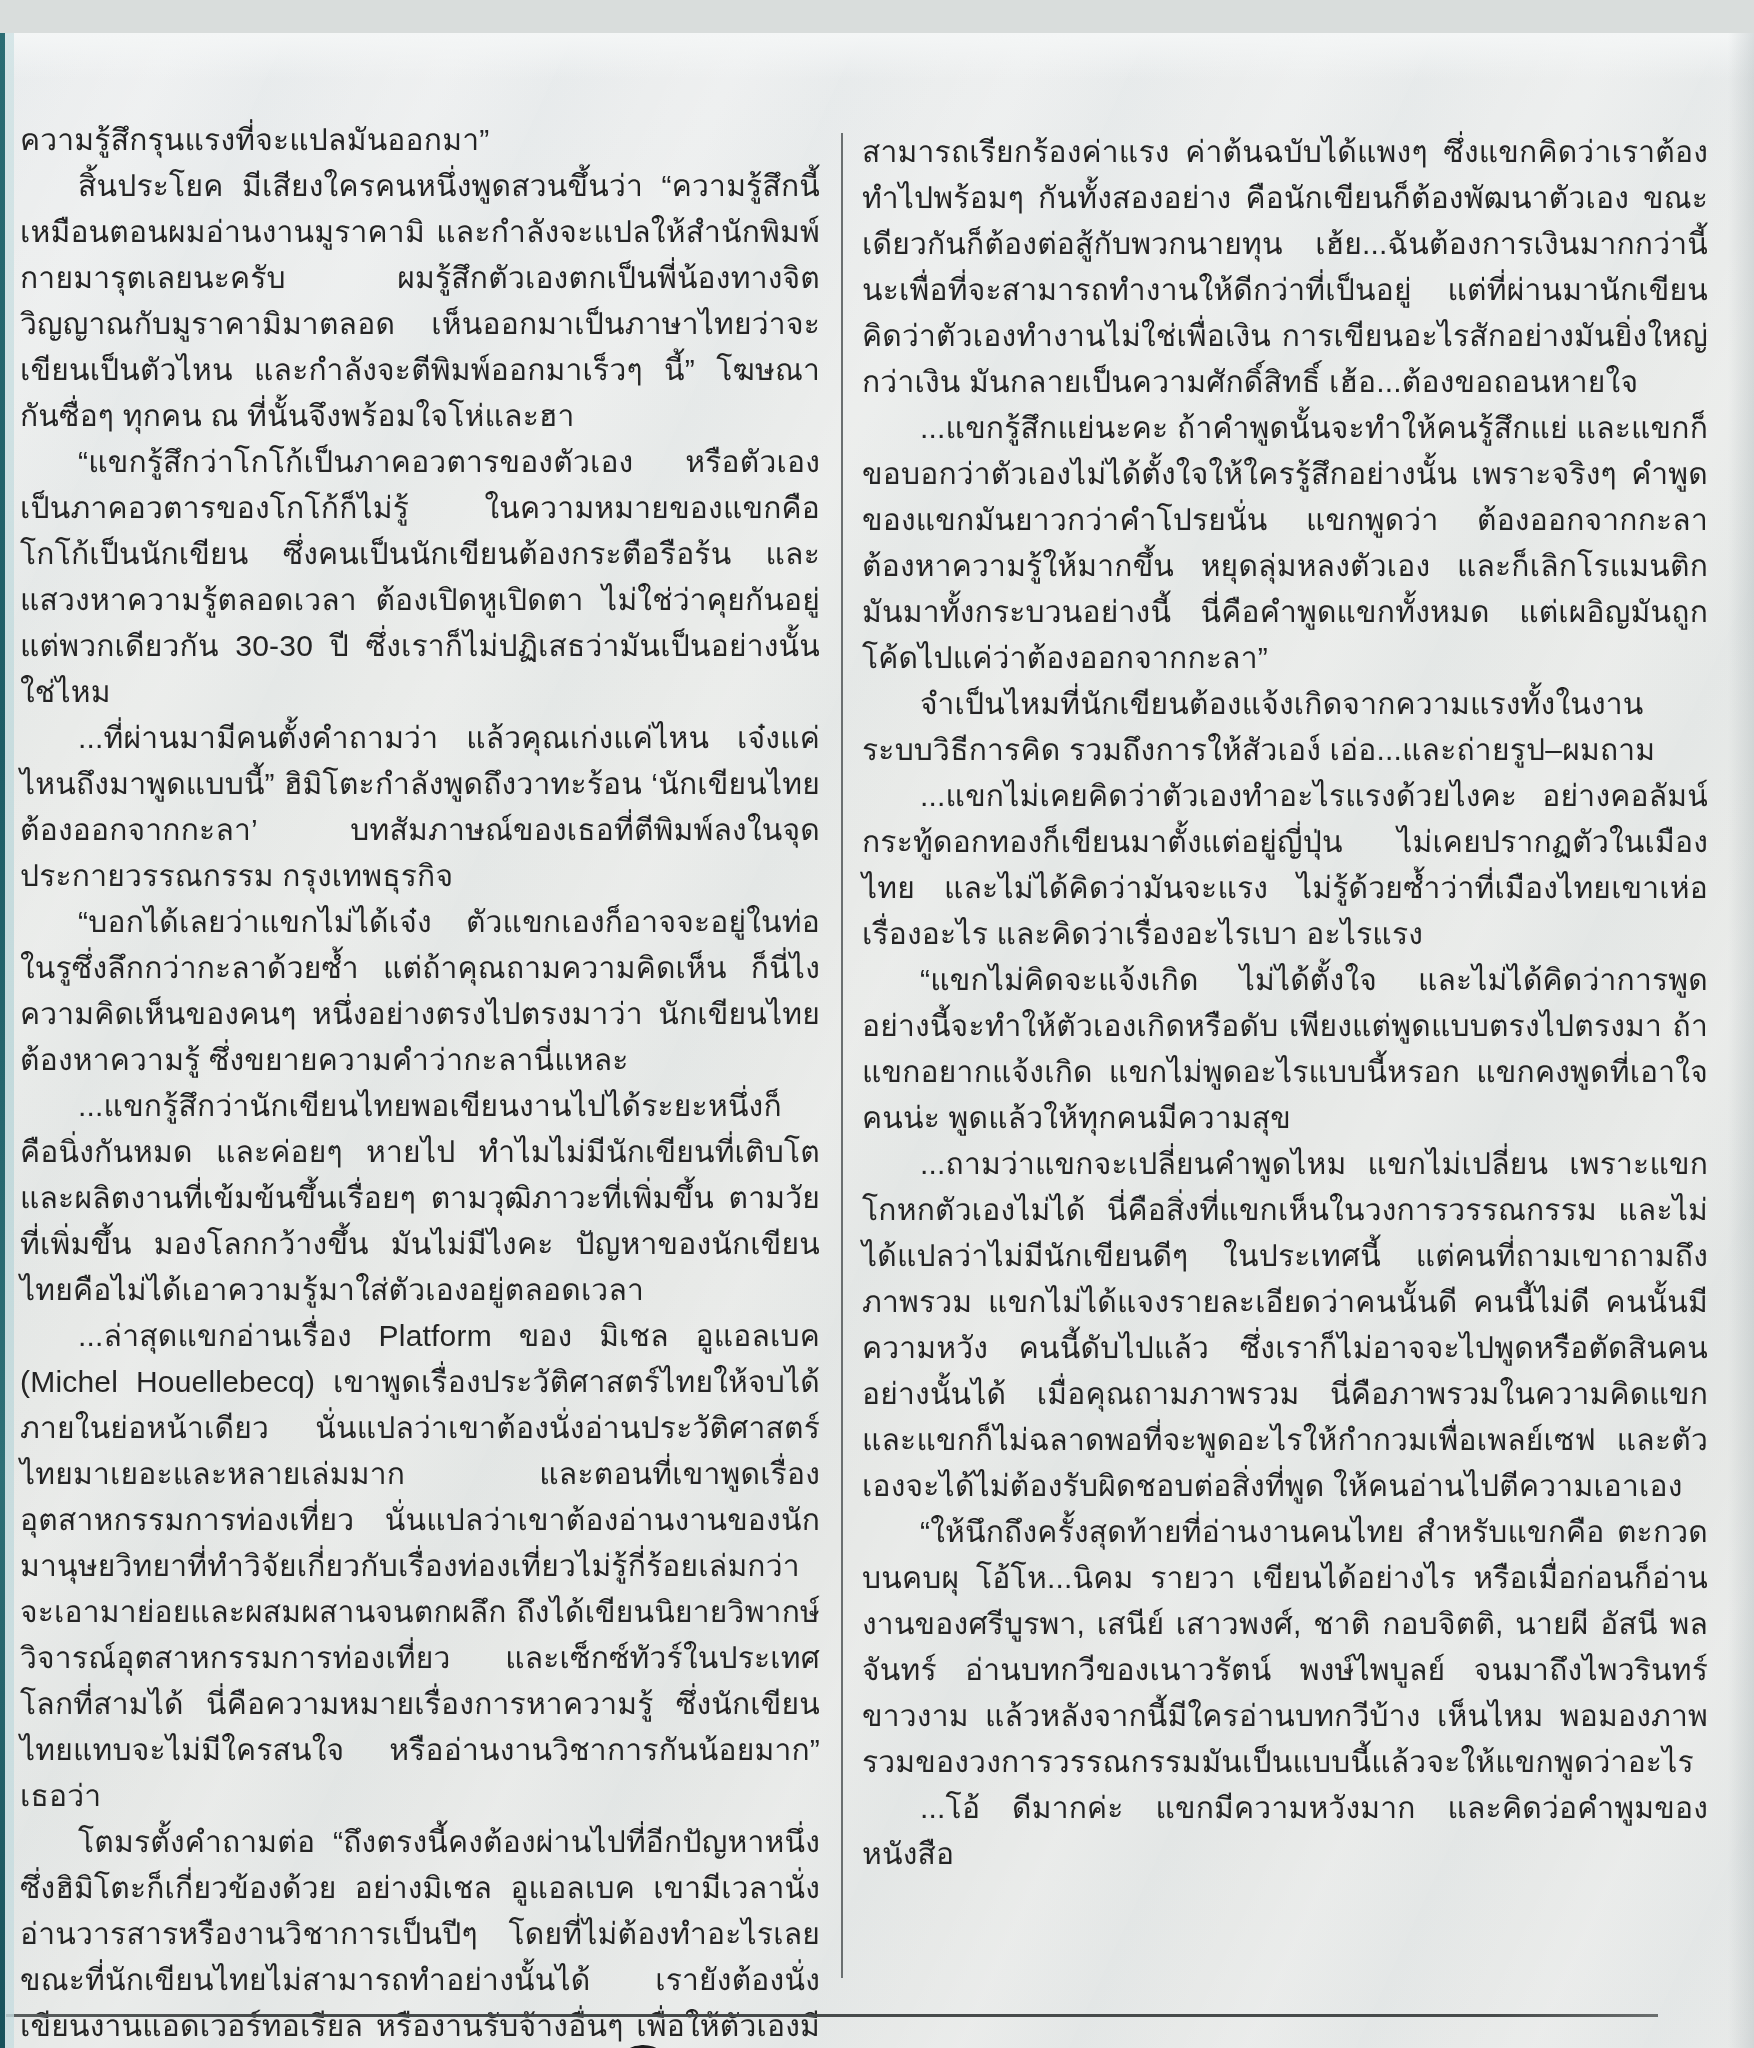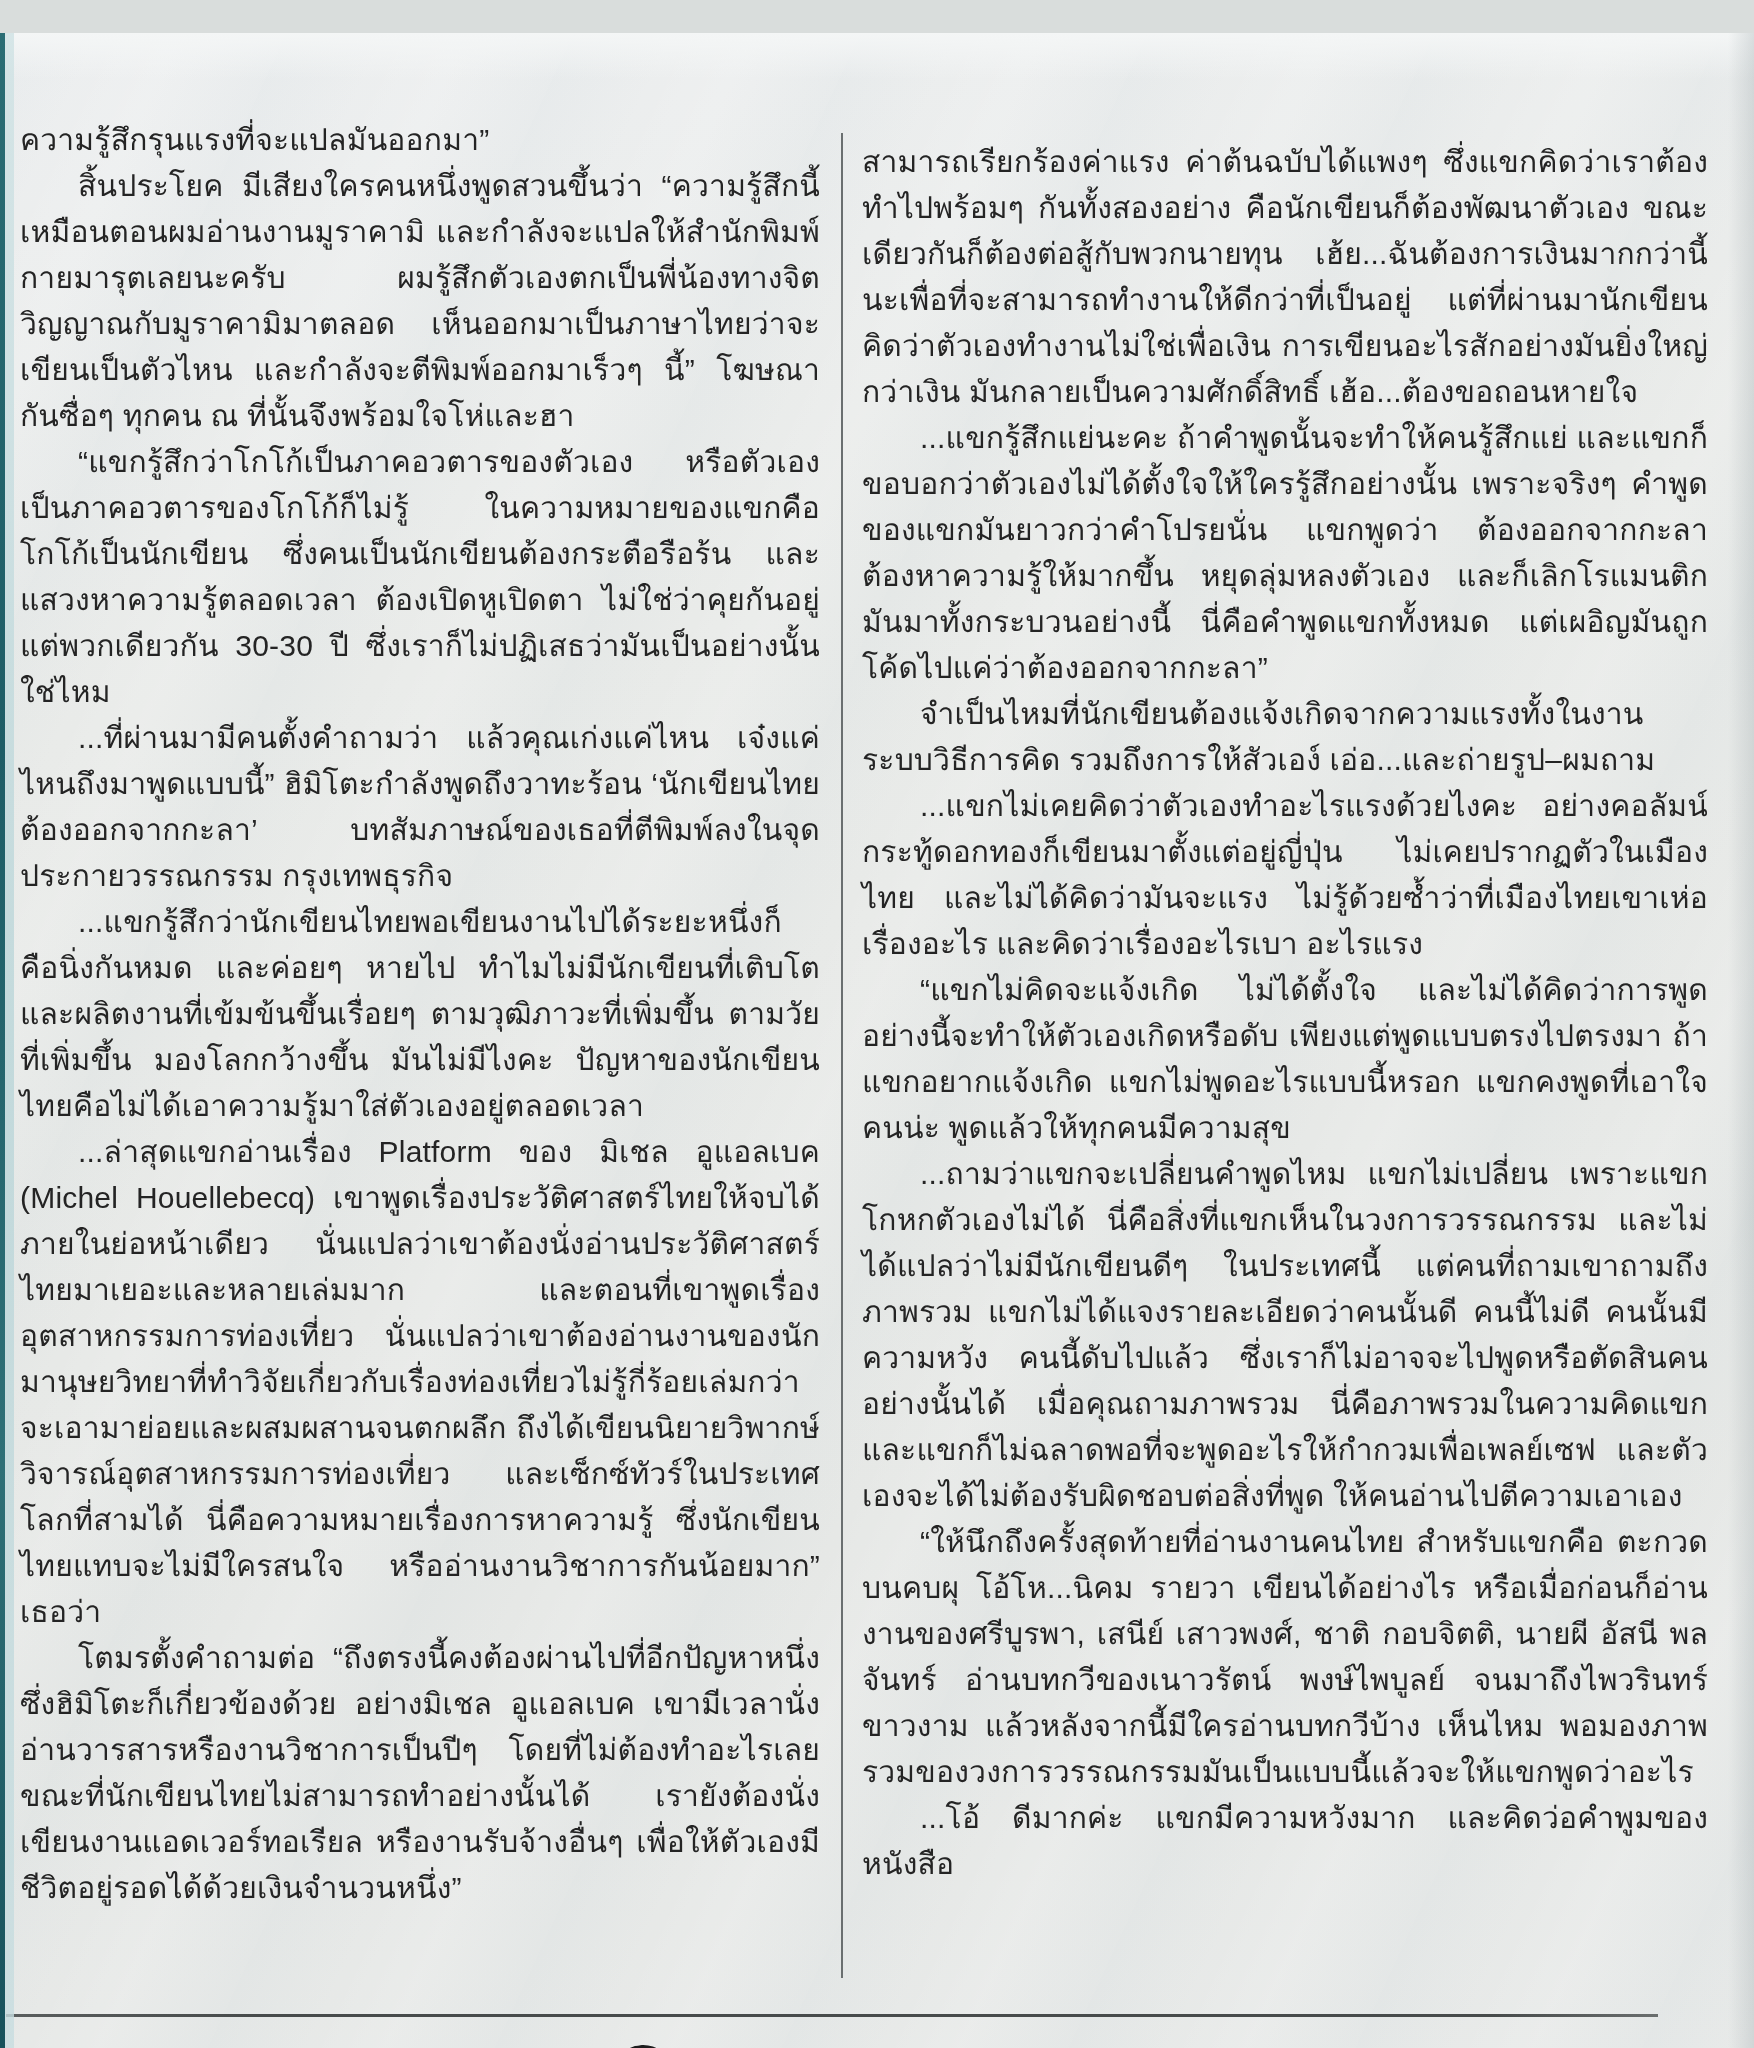--- a/index.html
+++ b/index.html
@@ -56,21 +56,21 @@
   }
   .column p.indent { text-indent: 58px; }
   .column p.no-indent { text-indent: 0; }
   .col-left {
     left: 20px;
     top: 84px;
     width: 800px;
   }
   .col-right {
     left: 862px;
-    top: 106px;
+    top: 96px;
     width: 846px;
   }
   .column-divider {
     position: absolute;
     left: 841px;
     top: 100px;
     width: 2px;
     height: 1845px;
     background: #6a6f70;
   }
@@ -111,20 +111,21 @@
 
   <div class="edge-strip"></div>
   <div class="edge-strip-light"></div>
   <div class="right-edge-shade"></div>
 
   <div class="column col-left">
     <p class="no-indent">ความรู้สึกรุนแรงที่จะแปลมันออกมา”</p>
     <p class="indent">สิ้นประโยค มีเสียงใครคนหนึ่งพูดสวนขึ้นว่า “ความรู้สึกนี้เหมือนตอนผมอ่านงานมูราคามิ และกำลังจะแปลให้สำนักพิมพ์กายมารุตเลยนะครับ ผมรู้สึกตัวเองตกเป็นพี่น้องทางจิตวิญญาณกับมูราคามิมาตลอด เห็นออกมาเป็นภาษาไทยว่าจะเขียนเป็นตัวไหน และกำลังจะตีพิมพ์ออกมาเร็วๆ นี้” โฆษณากันซื่อๆ ทุกคน ณ ที่นั้นจึงพร้อมใจโห่และฮา</p>
     <p class="indent">“แขกรู้สึกว่าโกโก้เป็นภาคอวตารของตัวเอง หรือตัวเองเป็นภาคอวตารของโกโก้ก็ไม่รู้ ในความหมายของแขกคือโกโก้เป็นนักเขียน ซึ่งคนเป็นนักเขียนต้องกระตือรือร้น และแสวงหาความรู้ตลอดเวลา ต้องเปิดหูเปิดตา ไม่ใช่ว่าคุยกันอยู่แต่พวกเดียวกัน 30-30 ปี ซึ่งเราก็ไม่ปฏิเสธว่ามันเป็นอย่างนั้นใช่ไหม</p>
     <p class="indent">...ที่ผ่านมามีคนตั้งคำถามว่า แล้วคุณเก่งแค่ไหน เจ๋งแค่ไหนถึงมาพูดแบบนี้” ฮิมิโตะกำลังพูดถึงวาทะร้อน ‘นักเขียนไทยต้องออกจากกะลา’ บทสัมภาษณ์ของเธอที่ตีพิมพ์ลงในจุดประกายวรรณกรรม กรุงเทพธุรกิจ</p>
+    <p class="indent">“บอกได้เลยว่าแขกไม่ได้เจ๋ง ตัวแขกเองก็อาจจะอยู่ในท่อในรูซึ่งลึกกว่ากะลาด้วยซ้ำ แต่ถ้าคุณถามความคิดเห็น ก็นี่ไง ความคิดเห็นของคนๆ หนึ่งอย่างตรงไปตรงมาว่า นักเขียนไทยต้องหาความรู้ ซึ่งขยายความคำว่ากะลานี่แหละ</p>
     <p class="indent">...แขกรู้สึกว่านักเขียนไทยพอเขียนงานไปได้ระยะหนึ่งก็คือนิ่งกันหมด และค่อยๆ หายไป ทำไมไม่มีนักเขียนที่เติบโตและผลิตงานที่เข้มข้นขึ้นเรื่อยๆ ตามวุฒิภาวะที่เพิ่มขึ้น ตามวัยที่เพิ่มขึ้น มองโลกกว้างขึ้น มันไม่มีไงคะ ปัญหาของนักเขียนไทยคือไม่ได้เอาความรู้มาใส่ตัวเองอยู่ตลอดเวลา</p>
     <p class="indent">...ล่าสุดแขกอ่านเรื่อง Platform ของ มิเชล อูแอลเบค (Michel Houellebecq) เขาพูดเรื่องประวัติศาสตร์ไทยให้จบได้ภายในย่อหน้าเดียว นั่นแปลว่าเขาต้องนั่งอ่านประวัติศาสตร์ไทยมาเยอะและหลายเล่มมาก และตอนที่เขาพูดเรื่องอุตสาหกรรมการท่องเที่ยว นั่นแปลว่าเขาต้องอ่านงานของนักมานุษยวิทยาที่ทำวิจัยเกี่ยวกับเรื่องท่องเที่ยวไม่รู้กี่ร้อยเล่มกว่าจะเอามาย่อยและผสมผสานจนตกผลึก ถึงได้เขียนนิยายวิพากษ์วิจารณ์อุตสาหกรรมการท่องเที่ยว และเซ็กซ์ทัวร์ในประเทศโลกที่สามได้ นี่คือความหมายเรื่องการหาความรู้ ซึ่งนักเขียนไทยแทบจะไม่มีใครสนใจ หรืออ่านงานวิชาการกันน้อยมาก” เธอว่า</p>
     <p class="indent">โตมรตั้งคำถามต่อ “ถึงตรงนี้คงต้องผ่านไปที่อีกปัญหาหนึ่ง ซึ่งฮิมิโตะก็เกี่ยวข้องด้วย อย่างมิเชล อูแอลเบค เขามีเวลานั่งอ่านวารสารหรืองานวิชาการเป็นปีๆ โดยที่ไม่ต้องทำอะไรเลย ขณะที่นักเขียนไทยไม่สามารถทำอย่างนั้นได้ เรายังต้องนั่งเขียนงานแอดเวอร์ทอเรียล หรืองานรับจ้างอื่นๆ เพื่อให้ตัวเองมีชีวิตอยู่รอดได้ด้วยเงินจำนวนหนึ่ง”</p>
 
   </div>
 
   <div class="column-divider"></div>
 
   <div class="column col-right">
     <p class="no-indent">สามารถเรียกร้องค่าแรง ค่าต้นฉบับได้แพงๆ ซึ่งแขกคิดว่าเราต้องทำไปพร้อมๆ กันทั้งสองอย่าง คือนักเขียนก็ต้องพัฒนาตัวเอง ขณะเดียวกันก็ต้องต่อสู้กับพวกนายทุน เฮ้ย...ฉันต้องการเงินมากกว่านี้นะเพื่อที่จะสามารถทำงานให้ดีกว่าที่เป็นอยู่ แต่ที่ผ่านมานักเขียนคิดว่าตัวเองทำงานไม่ใช่เพื่อเงิน การเขียนอะไรสักอย่างมันยิ่งใหญ่กว่าเงิน มันกลายเป็นความศักดิ์สิทธิ์ เฮ้อ...ต้องขอถอนหายใจ</p>

